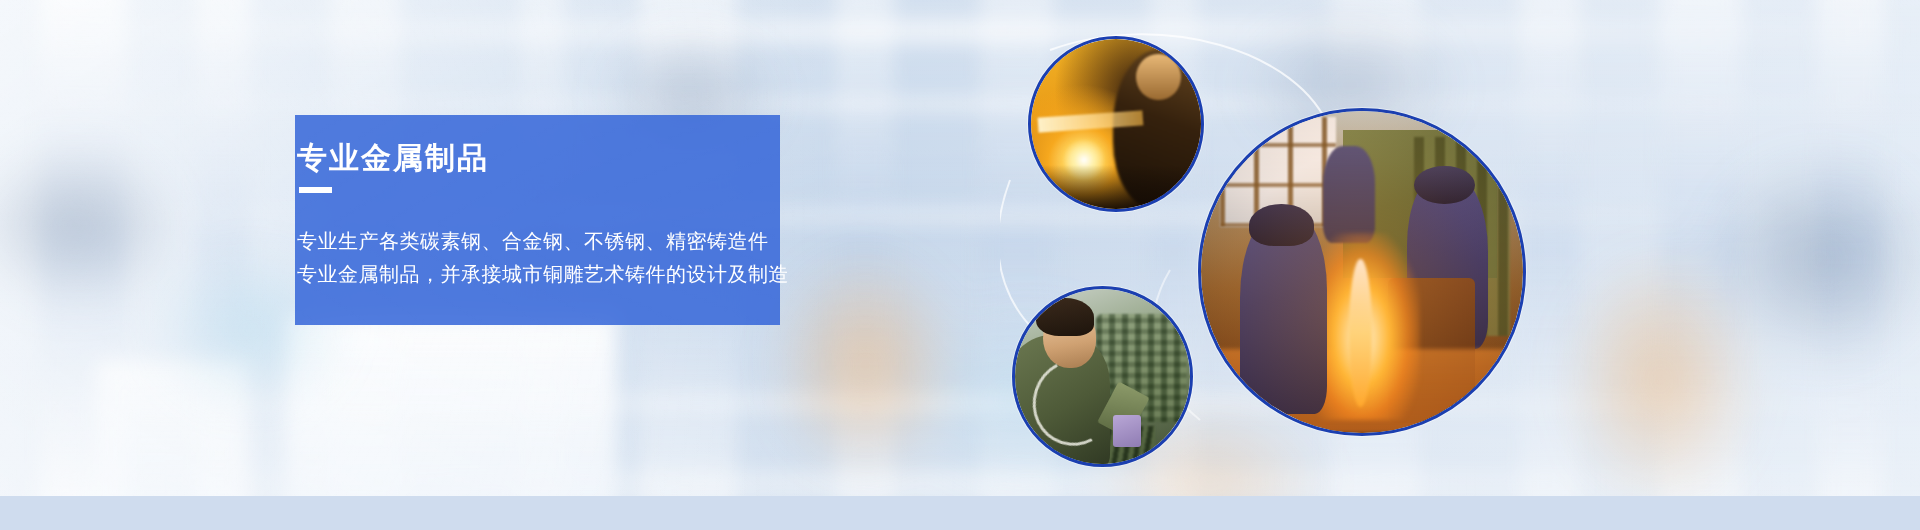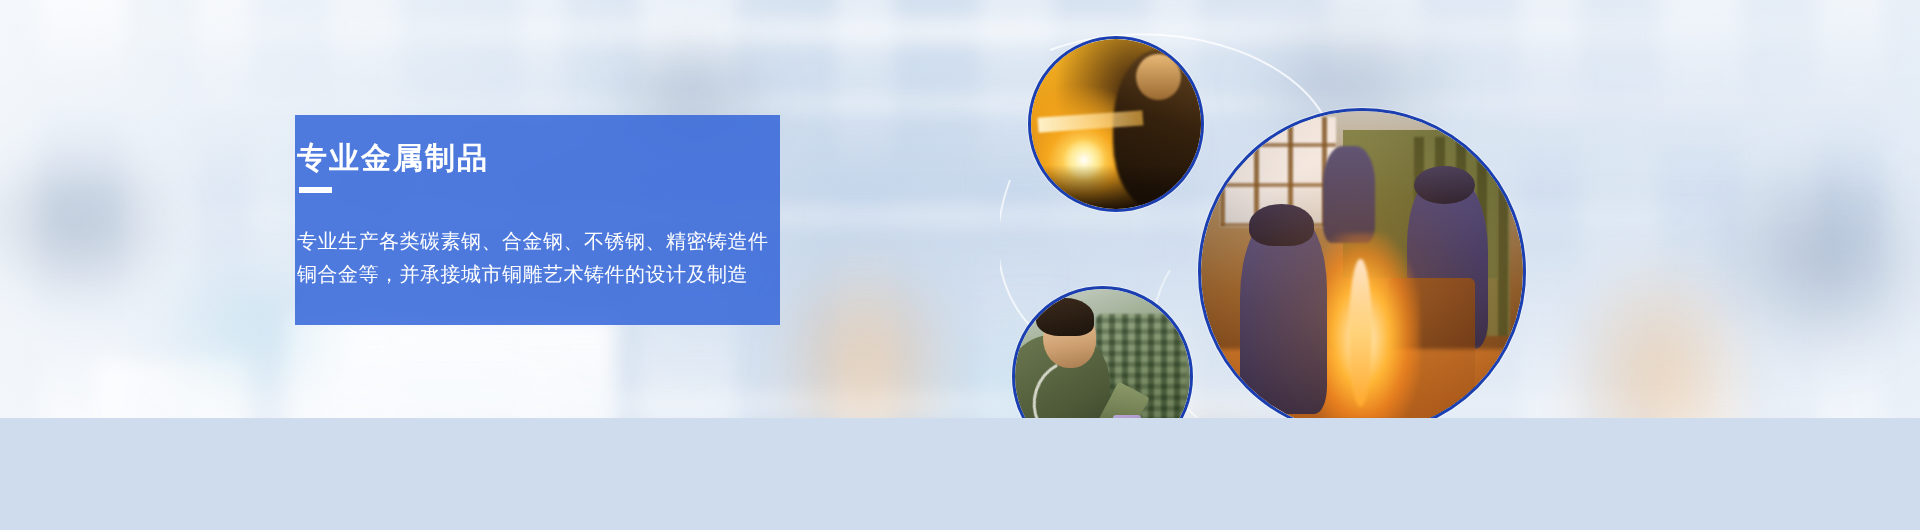--- a/index.html
+++ b/index.html
@@ -2,21 +2,21 @@
 <html><head>
 <meta charset="utf-8">
 <title>Banner</title>
 <style>
   html,body{margin:0;padding:0;}
   body{
     width:1920px;height:530px;overflow:hidden;
     font-family:"DejaVu Sans","Liberation Sans",sans-serif;
     background:#cfdcee;
   }
-  #banner{position:relative;width:1920px;height:418px;overflow:hidden;}
+  #banner{position:relative;width:1920px;height:496px;overflow:hidden;}
 
   
   .bg{position:absolute;inset:0;overflow:hidden;}
   .bg-base{
     position:absolute;inset:-60px;
     background:
       linear-gradient(105deg,#e9f0f8 0%,#d6e3f2 22%,#c3d5ea 45%,#d3e0f0 68%,#e4edf7 100%);
   }
   
   .bg-col{position:absolute;top:-40px;bottom:-40px;background:linear-gradient(180deg,rgba(255,255,255,.85),rgba(186,206,232,.55),rgba(255,255,255,.7));}
@@ -256,17 +256,17 @@
     </div>
   </div>
 
   <div class="panel"></div>
 
   <div class="copy">
     <div class="title">专业金属制品</div>
     <div class="rule"></div>
     <div class="desc">
       <span class="desc-line">专业生产各类碳素钢、合金钢、不锈钢、精密铸造件</span>
-      <span class="desc-line">铜合金等，并承接城市铜雕艺术铸件的设计及制造</span>
+      <span class="desc-line">专业金属制品，并承接城市铜雕艺术铸件的设计及制造</span>
     </div>
   </div>
 
 </div>
 
 </body></html>

